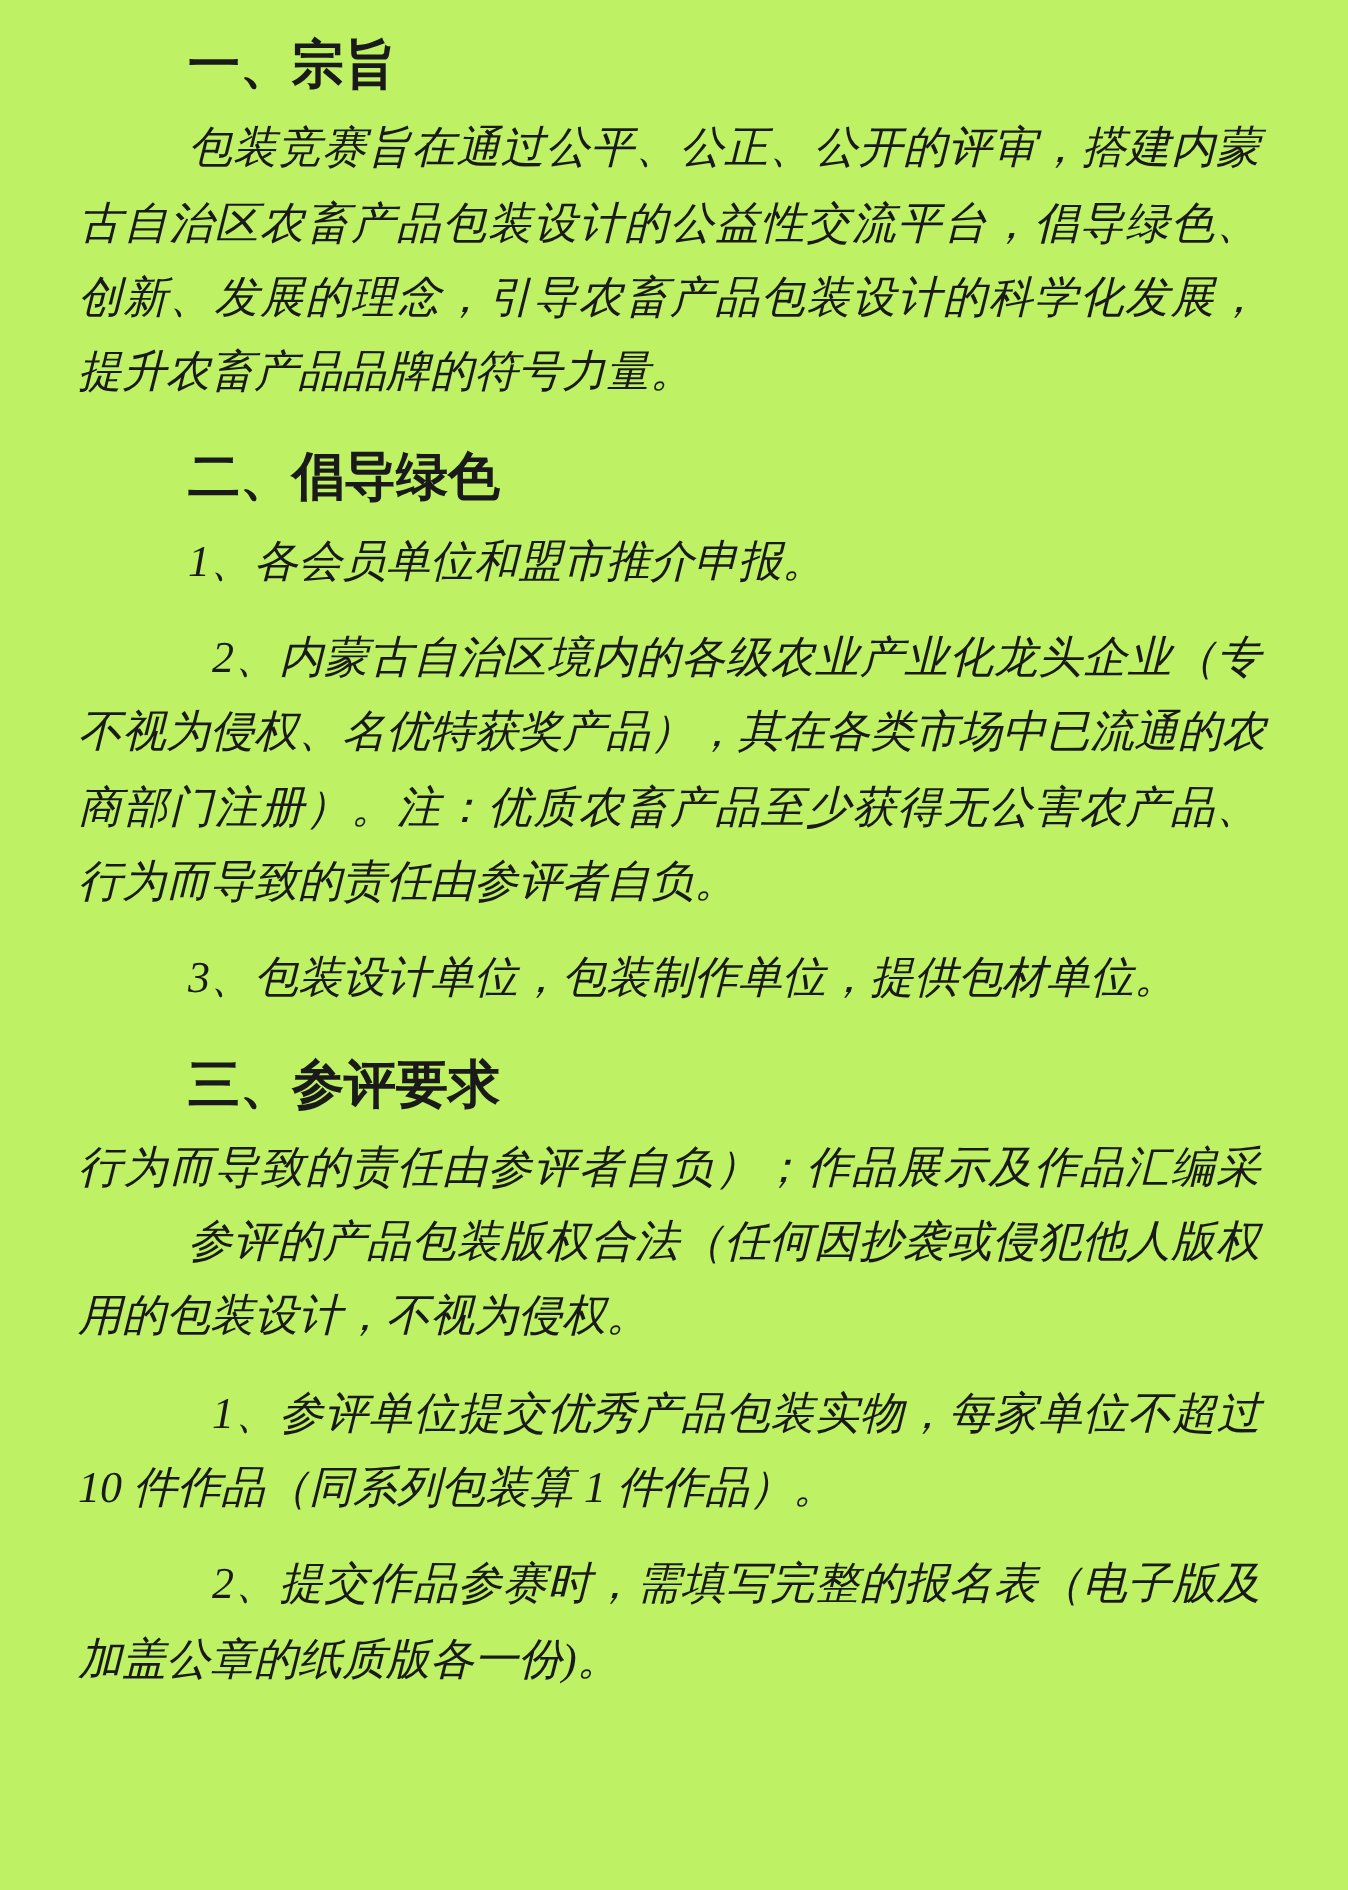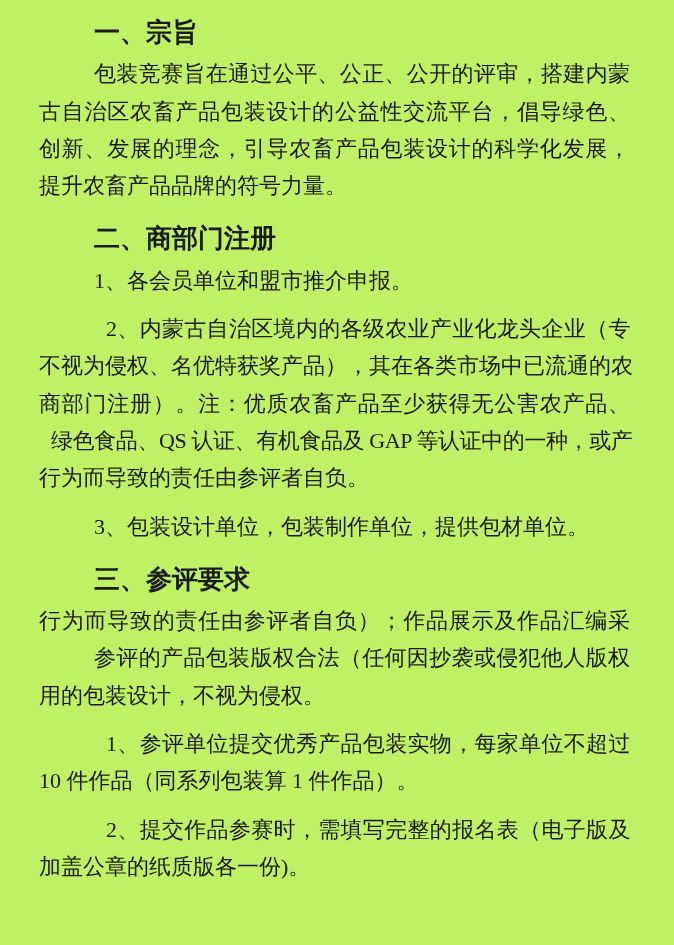--- a/index.html
+++ b/index.html
@@ -20,21 +20,21 @@
 
   .heading { margin: 16px 0 4px 0; }
   .heading .line {
     font-size: 26px;
     font-weight: bold;
     line-height: 37.3px;
     padding-left: 55px;
     white-space: nowrap;
   }
 
-  .para { margin: 0 0 11px 0; }
+  .para { margin: 0 0 11px 0; font-style: italic; }
   .para .line {
     font-size: 22px;
     line-height: 37.3px;
     white-space: nowrap;
   }
   .para .line.first { padding-left: 55px; }
   .para .line.fill {
     text-align: justify;
     text-align-last: justify;
     text-justify: inter-character;
@@ -48,30 +48,29 @@
     <div class="heading">
       <div class="line">一、宗旨</div>
     </div>
     <div class="para">
       <div class="line first fill">包装竞赛旨在通过公平、公正、公开的评审，搭建内蒙</div>
       <div class="line fill">古自治区农畜产品包装设计的公益性交流平台，倡导绿色、</div>
       <div class="line fill">创新、发展的理念，引导农畜产品包装设计的科学化发展，</div>
       <div class="line">提升农畜产品品牌的符号力量。</div>
     </div>
     <div class="heading">
-      <div class="line">二、商部门注册</div>
+      <div class="line">二、倡导绿色</div>
     </div>
     <div class="para">
       <div class="line first has-latin">1、各会员单位和盟市推介申报。</div>
     </div>
     <div class="para">
       <div class="line first fill has-latin">2、内蒙古自治区境内的各级农业产业化龙头企业（专</div>
       <div class="line fill">不视为侵权、名优特获奖产品），其在各类市场中已流通的农</div>
       <div class="line fill">商部门注册）。注：优质农畜产品至少获得无公害农产品、</div>
-      <div class="line fill has-latin">绿色食品、QS 认证、有机食品及 GAP 等认证中的一种，或产</div>
       <div class="line">行为而导致的责任由参评者自负。</div>
     </div>
     <div class="para">
       <div class="line first has-latin">3、包装设计单位，包装制作单位，提供包材单位。</div>
     </div>
     <div class="heading">
       <div class="line">三、参评要求</div>
     </div>
     <div class="para">
       <div class="line fill">行为而导致的责任由参评者自负）；作品展示及作品汇编采</div>

